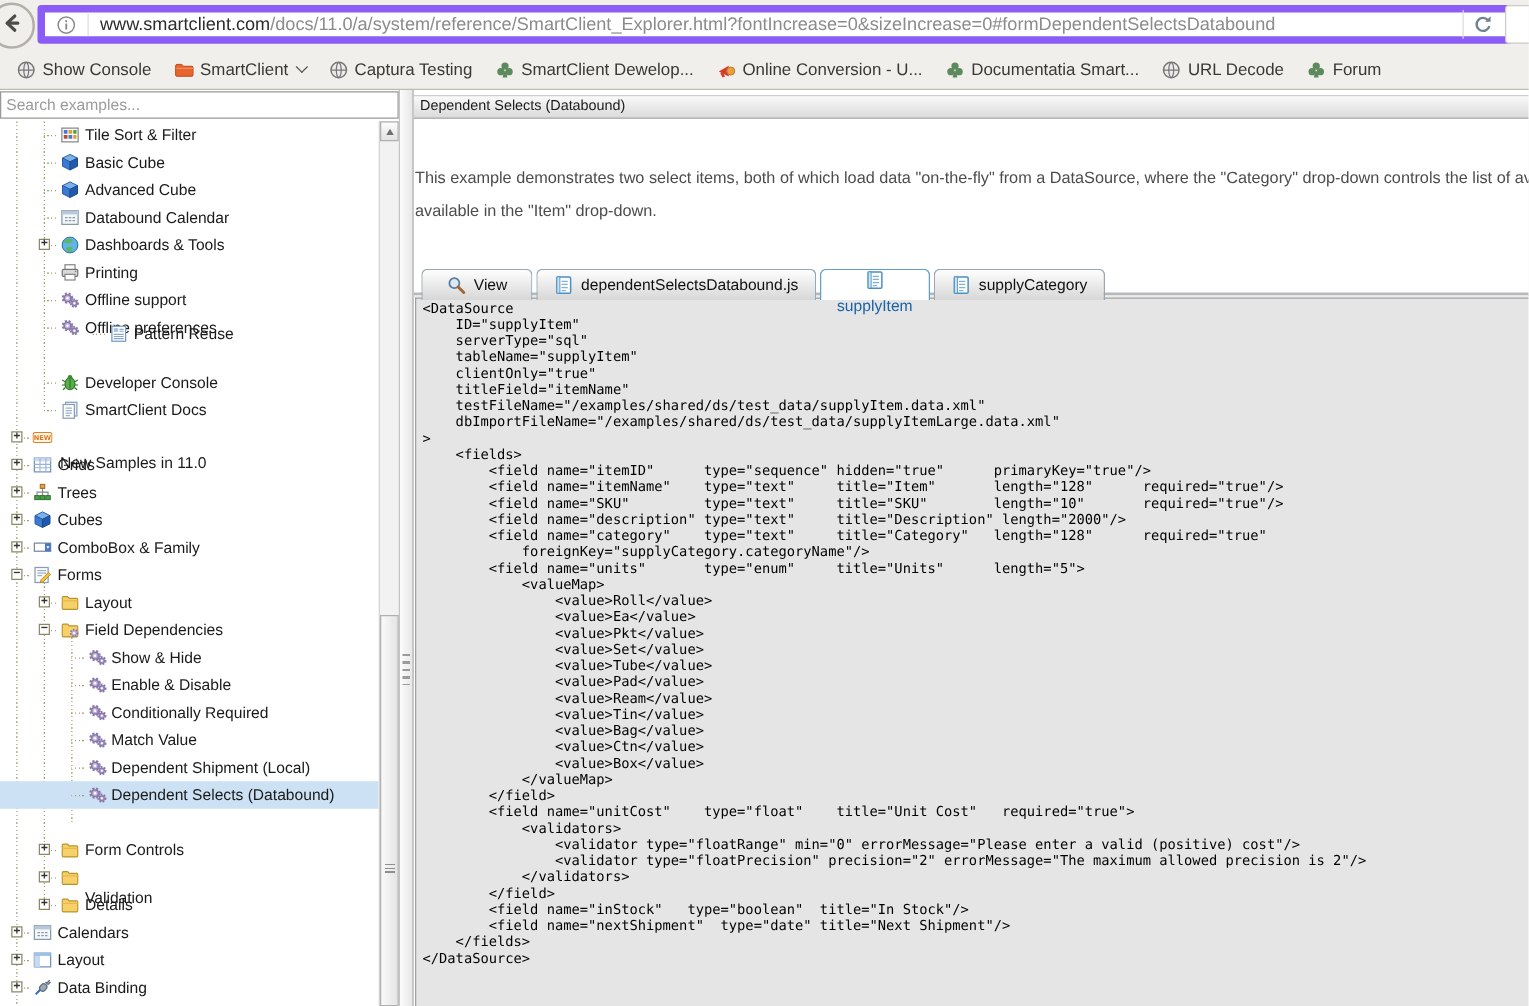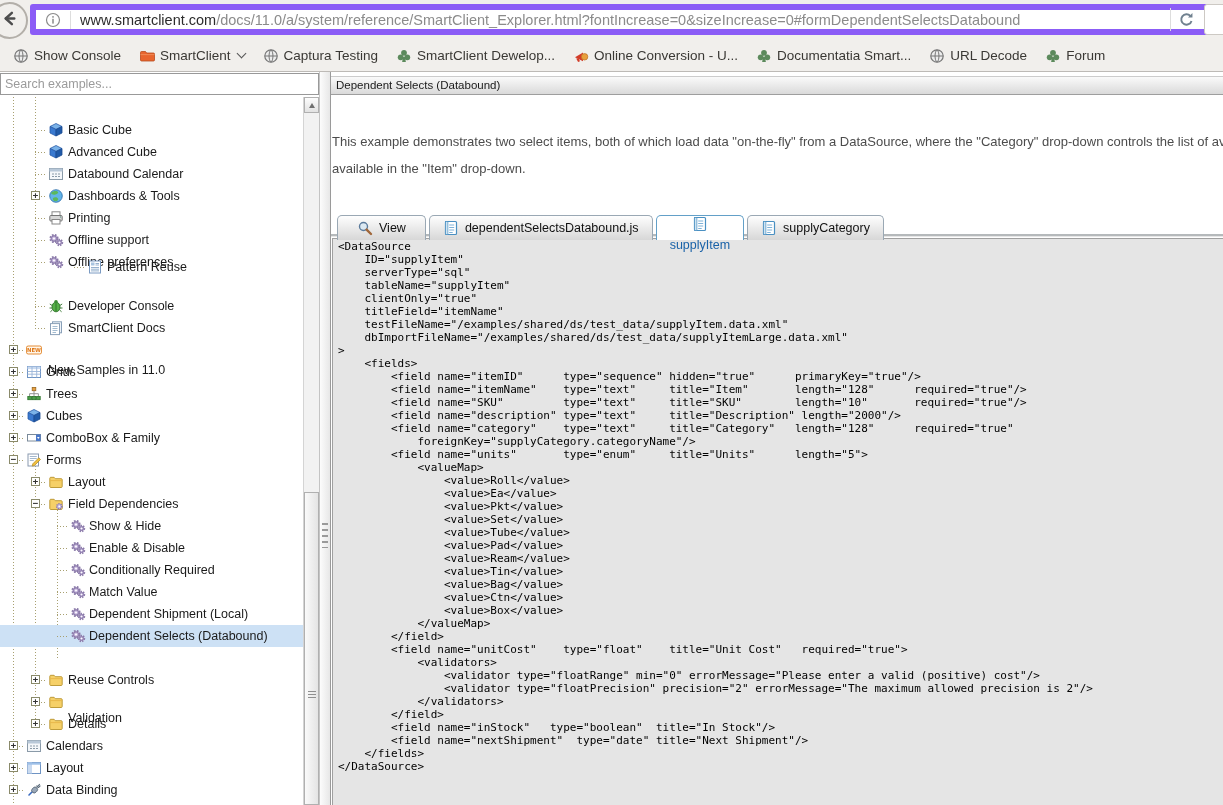--- a/index.html
+++ b/index.html
@@ -174,20 +174,33 @@
   </div>
 
   <div class="content">
     <div class="sidebar">
       <input class="search" placeholder="Search examples..." style="">
       <div class="treewrap" id="tree">
           <div class="guide" style="left: 13px; top: 0px; height: 708px;"></div>
           <div class="guide" style="left: 35px; top: 0px; height: 231px;"></div>
           <div class="guide" style="left: 35px; top: 363px; height: 264px;"></div>
           <div class="guide" style="left: 57px; top: 407px; height: 154px;"></div>
+          <div class="trow" style="top: 0px;">
+            <div class="stub" style="left: 35px; width: 11px;"></div>
+            <span class="ticon" style="left: 48px;"><svg viewBox="0 0 16 16">
+                <rect x="1.5" y="2.5" width="13" height="11" fill="#fff" stroke="#888" stroke-width="1"></rect>
+                <rect x="3" y="4" width="3" height="3" fill="#4a78d0"></rect>
+                <rect x="6.8" y="4" width="3" height="3" fill="#e0a030"></rect>
+                <rect x="10.6" y="4" width="2.6" height="3" fill="#4aa048"></rect>
+                <rect x="3" y="8" width="3" height="3" fill="#c04838"></rect>
+                <rect x="6.8" y="8" width="3" height="3" fill="#4a78d0"></rect>
+                <rect x="10.6" y="8" width="2.6" height="3" fill="#e0a030"></rect>
+              </svg></span>
+            <span class="tlabel" style="left: 68px;">Tile Sort &amp; Filter</span>
+          </div>
           <div class="trow" style="top: 22px;">
             <div class="stub" style="left: 35px; width: 11px;"></div>
             <span class="ticon" style="left: 48px;"><svg viewBox="0 0 16 16">
                 <path d="M8 1.5 L14 4.5 L8 7.5 L2 4.5 Z" fill="#7ab2e8" stroke="#2a5ca8" stroke-width="0.8"></path>
                 <path d="M2 4.5 L8 7.5 V14 L2 11 Z" fill="#3a7ad0" stroke="#2a5ca8" stroke-width="0.8"></path>
                 <path d="M14 4.5 L8 7.5 V14 L14 11 Z" fill="#205aa8" stroke="#1a4a90" stroke-width="0.8"></path>
               </svg></span>
             <span class="tlabel" style="left: 68px;">Basic Cube</span>
           </div>
           <div class="trow" style="top: 44px;">
@@ -431,21 +444,21 @@
               </svg></span>
             <span class="tlabel" style="left: 89px;">Dependent Selects (Databound)</span>
           </div>
           <div class="trow" style="top: 572px;">
             <div class="stub" style="left: 35px; width: 11px;"></div>
             <div class="expander" style="left: 31px;">+</div>
             <span class="ticon" style="left: 48px;"><svg viewBox="0 0 16 16">
                 <path d="M1.8 4.2c0-.5.4-.9.9-.9h3.4l1.2 1.4h6c.5 0 .9.4.9.9v7c0 .5-.4.9-.9.9H2.7c-.5 0-.9-.4-.9-.9z" fill="#f6d068" stroke="#b8932e" stroke-width="0.9"></path>
                 <path d="M1.8 6.6h12.4" stroke="#e8b84a" stroke-width="1"></path>
               </svg></span>
-            <span class="tlabel" style="left: 68px;">Reuse Controls</span>
+            <span class="tlabel" style="left: 68px;">Form Controls</span>
           </div>
           <div class="trow" style="top: 594px;">
             <div class="stub" style="left: 35px; width: 11px;"></div>
             <div class="expander" style="left: 31px;">+</div>
             <span class="ticon" style="left: 48px;"><svg viewBox="0 0 16 16">
                 <path d="M1.8 4.2c0-.5.4-.9.9-.9h3.4l1.2 1.4h6c.5 0 .9.4.9.9v7c0 .5-.4.9-.9.9H2.7c-.5 0-.9-.4-.9-.9z" fill="#f6d068" stroke="#b8932e" stroke-width="0.9"></path>
                 <path d="M1.8 6.6h12.4" stroke="#e8b84a" stroke-width="1"></path>
               </svg></span>
             <span class="tlabel" style="left: 68px; margin-top: 16px;">Validation</span>
           </div>

